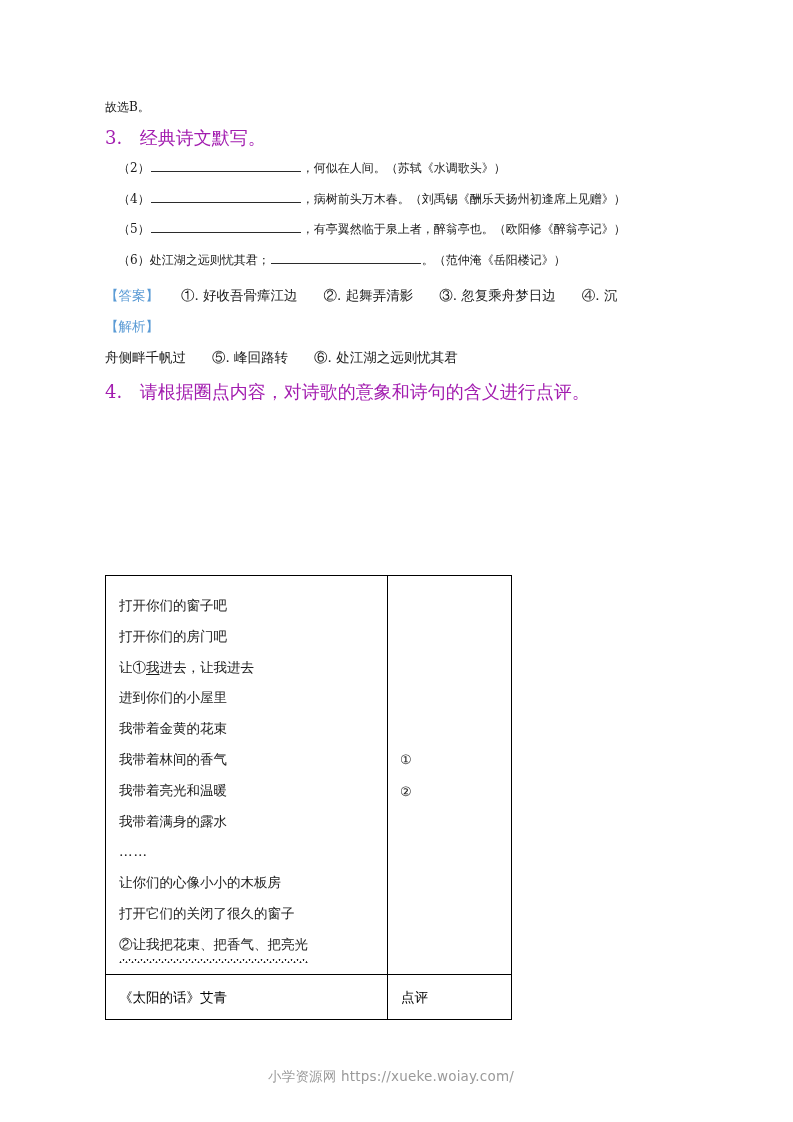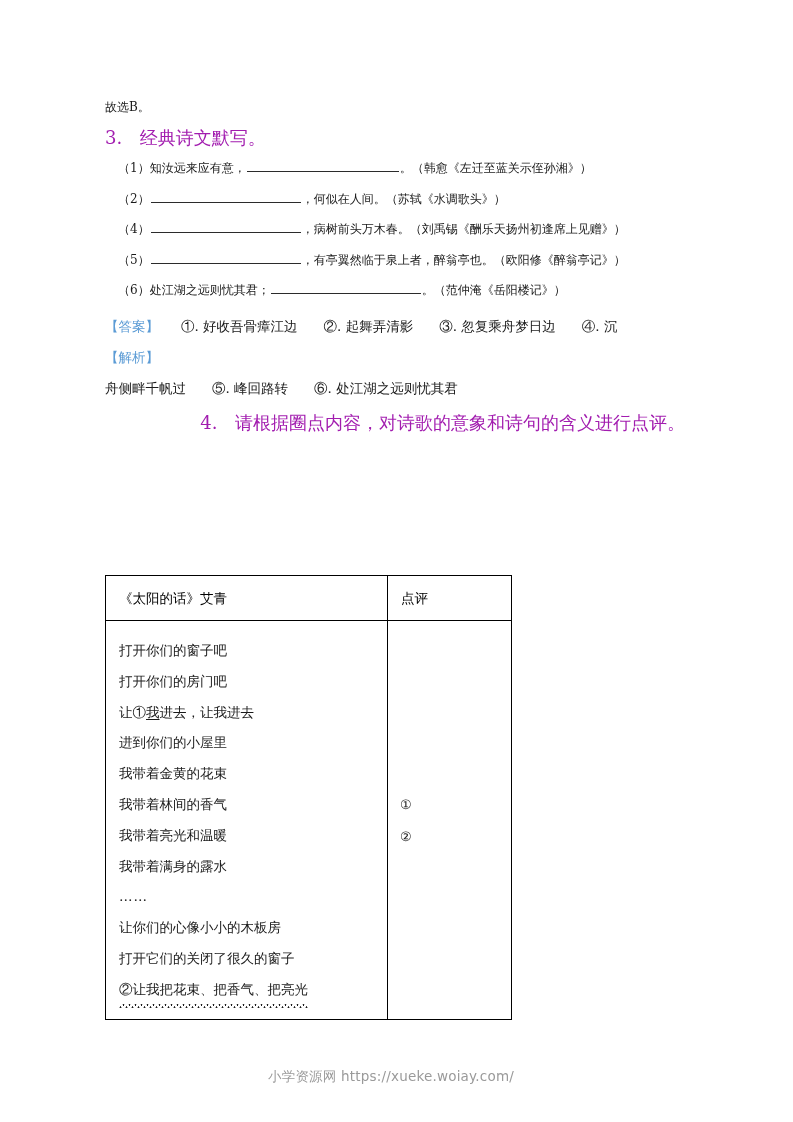--- a/index.html
+++ b/index.html
@@ -182,23 +182,20 @@
   <div class="content">
 
     <div class="line">故选B。</div>
 
     <div class="q-head">
       <span>3.</span>
       <span style="display:inline-block;width:6px;"></span>
       <span>经典诗文默写。</span>
     </div>
 
-    <div class="line indent">
-      <span>（1）</span><span>知汝远来应有意，</span><span class="blank w152"></span><span>。（韩愈《左迁至蓝关示侄孙湘》）</span>
-    </div>
 
     <div class="line indent">
       <span>（2）</span><span class="blank w150"></span><span>，何似在人间。（苏轼《水调歌头》）</span>
     </div>
 
 
     <div class="line indent">
       <span>（4）</span><span class="blank w150"></span><span>，病树前头万木春。（刘禹锡《酬乐天扬州初逢席上见赠》）</span>
     </div>
 
@@ -216,44 +213,36 @@
 
     <div class="ans-line">
       <span class="tag-blue">【解析】</span>
     </div>
 
     <div class="ans-line">
       <span>舟侧畔千帆过</span><span class="ans-gap-b"></span><span>⑤.</span> <span>峰回路转</span><span class="ans-gap-b"></span><span>⑥.</span> <span>处江湖之远则忧其君</span>
     </div>
 
 
-    <div class="q-head" style="margin-top:4px;text-align:right;">
+    <div class="q-head" style="margin-top:4px;">
       <span>4.</span>
       <span style="display:inline-block;width:6px;"></span>
       <span>请根据圈点内容，对诗歌的意象和诗句的含义进行点评。</span>
     </div>
 
   </div>
 
   <table class="poem-table">
     <colgroup>
       <col class="col-left">
       <col class="col-right">
     </colgroup>
     <tbody>
       <tr>
         <td>
-          <div class="cell-pad-head">《太阳的话》艾青</div>
-        </td>
-        <td>
-          <div class="cell-pad-head">点评</div>
-        </td>
-      </tr>
-      <tr>
-        <td>
           <div class="cell-pad-body">
 
             <div class="poem-line">打开你们的窗子吧</div>
             <div class="poem-line">打开你们的房门吧</div>
 
             <div class="poem-line">
               <span>让①</span><span class="u-solid">我</span><span>进去，让我进去</span>
             </div>
 
             <div class="poem-line">进到你们的小屋里</div>
@@ -273,18 +262,26 @@
 
           </div>
         </td>
         <td>
           <div class="mark-wrap">
             <span class="mark mark-1">①</span>
             <span class="mark mark-2">②</span>
           </div>
         </td>
       </tr>
+      <tr>
+        <td>
+          <div class="cell-pad-head">《太阳的话》艾青</div>
+        </td>
+        <td>
+          <div class="cell-pad-head">点评</div>
+        </td>
+      </tr>
     </tbody>
   </table>
 
   <div class="footer">小学资源网 https://xueke.woiay.com/</div>
 
 </div>
 
 </body></html>

